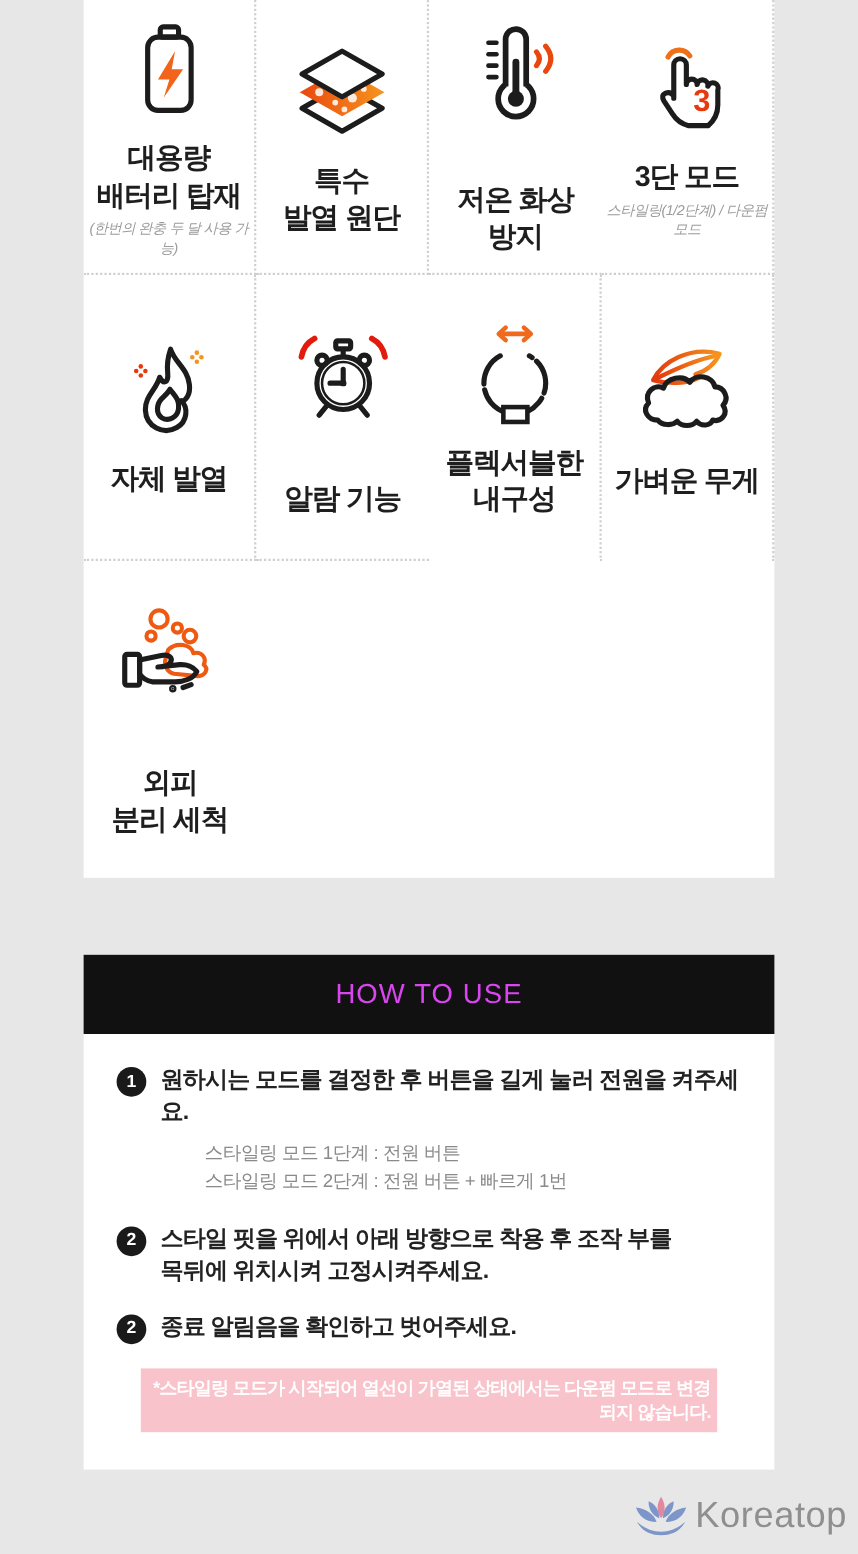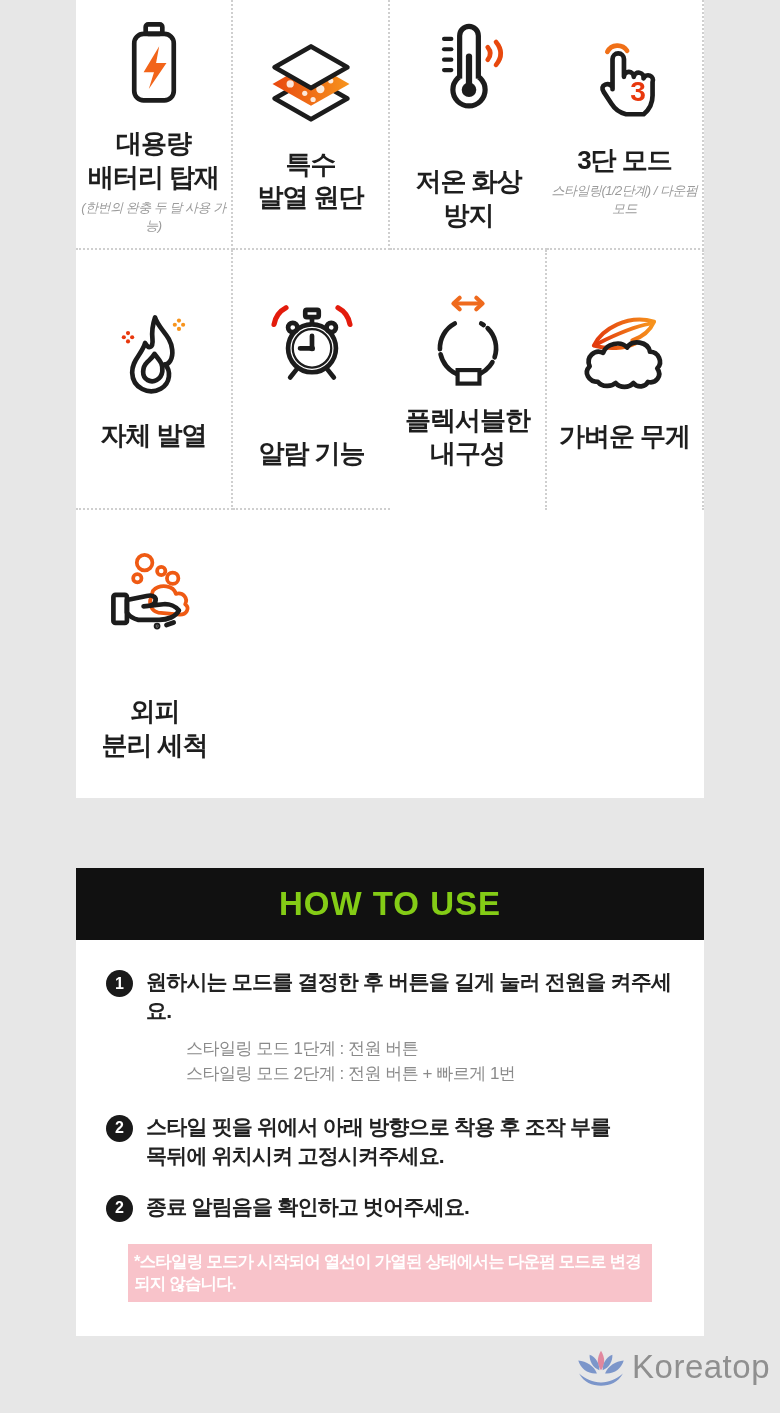--- a/index.html
+++ b/index.html
@@ -17,34 +17,34 @@
   .cell:nth-child(n+7) { border-bottom:none; }
   .icon-wrap { width:104px; height:104px; display:flex; align-items:center; justify-content:center; margin-bottom:10px; }
   .icon-wrap svg { width:100%; height:100%; }
   .feat-title { font-size:26px; font-weight:700; color:#1e1e1e; line-height:1.28; letter-spacing:-1px; white-space:pre-line; }
   .feat-note { margin-top:5px; font-size:13px; color:#9b9b9b; letter-spacing:-0.5px;font-style:italic; }
   .feat-note:empty { display:none; }
 
   
   .howto-card { margin-top:70px; }
   .howto-header { height:72px; background:#111111; display:flex; align-items:center; justify-content:center; }
-  .howto-title { color:#84cc16; font-size:33px; font-weight:700; letter-spacing:1px; }
+  .howto-title { color:#d946ef; font-size:25px; font-weight:400; letter-spacing:1px; }
   .howto-body { padding:28px 30px 28px 30px; }
   .step { display:flex; gap:13px; align-items:flex-start; }
   .step + .step { margin-top:22px; }
   .badge { flex:0 0 auto; width:27px; height:27px; border-radius:50%; background:#1a1a1a; color:#fff;
            display:flex; align-items:center; justify-content:center; font-size:16px; font-weight:700; margin-top:2px; }
   .step-text { font-size:21px; font-weight:600; color:#222; line-height:1.38; letter-spacing:-0.8px; white-space:pre-line; }
   .sublist { list-style:none; margin:10px 0 4px 40px; }
   .sublist li { font-size:17px; color:#8a8a8a; line-height:1.5; letter-spacing:-0.5px; }
   .warning { margin:22px 22px 6px 22px; background:#f8c3ca; color:#ffffff; font-size:16.5px; font-weight:600;
-             text-align:left; padding:7px 6px; letter-spacing:-0.8px; }
+             text-align:right; padding:7px 6px; letter-spacing:-0.8px; }
 
   
-  .brand { position:absolute; right:10px; bottom:26px; display:flex; align-items:center; gap:5px; }
+  .brand { position:absolute; right:10px; bottom:16px; display:flex; align-items:center; gap:5px; }
   .brand svg { width:52px; height:40px; opacity:.8; }
   .brand-name { font-size:33px; color:#8f8f8f; letter-spacing:0.5px; }
 </style>
 </head>
 <body>
 
 <div class="page">
 
   <section class="card features-card">
     <div class="features-grid">

